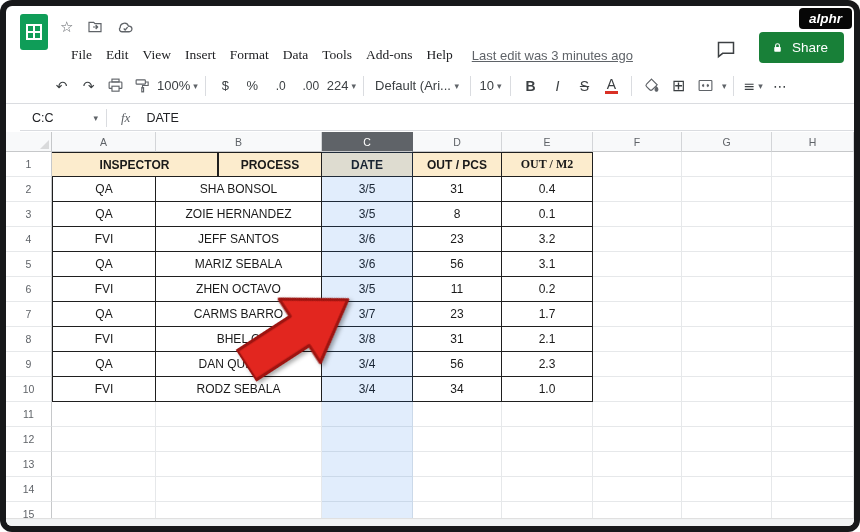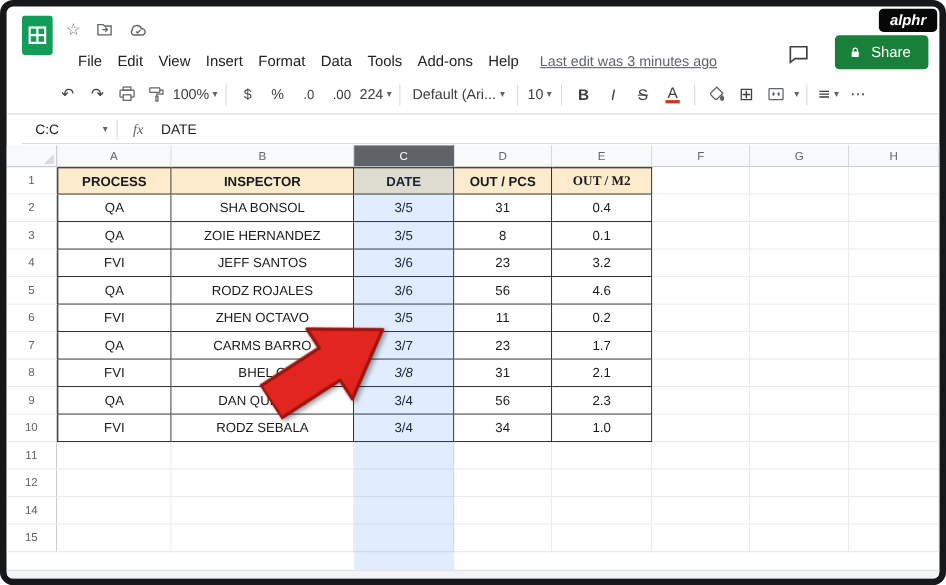--- a/index.html
+++ b/index.html
@@ -87,21 +87,21 @@
         </svg>
       </span>
       <span class="title-icon">
         <svg width="17" height="17" viewBox="0 0 24 24" fill="none" stroke="#5f6368" stroke-width="1.8">
           <path d="M7 18h10a4 4 0 1 0-.8-7.9A6 6 0 0 0 4.5 12 3.5 3.5 0 0 0 7 18z"></path>
           <path d="M9.5 13.5l2 2 3.5-4"></path>
         </svg>
       </span>
     </div>
     <div class="menubar">
-      <span id="menu-items" style="display:flex;align-items:center;">
+      <span id="menu-items" style="display:flex;align-items:center;font-family:Liberation Serif, serif;">
           <span class="menu-item">File</span>
           <span class="menu-item">Edit</span>
           <span class="menu-item">View</span>
           <span class="menu-item">Insert</span>
           <span class="menu-item">Format</span>
           <span class="menu-item">Data</span>
           <span class="menu-item">Tools</span>
           <span class="menu-item">Add-ons</span>
           <span class="menu-item">Help</span>
         </span>
@@ -212,22 +212,22 @@
             <div class="ch" style="width: 89px;">D</div>
             <div class="ch" style="width: 91px;">E</div>
             <div class="ch" style="width: 89px;">F</div>
             <div class="ch" style="width: 90px;">G</div>
             <div class="ch" style="width: 82px;">H</div>
           </span>
       </div>
       <div id="grid-rows">
           <div class="grow">
             <div class="rn">1</div>
+            <div class="cell tbl hdrcell toprow" style="width: 166px;">INSPECTOR</div>
             <div class="cell tbl hdrcell toprow firstcol" style="width: 104px;">PROCESS</div>
-            <div class="cell tbl hdrcell toprow" style="width: 166px;">INSPECTOR</div>
             <div class="cell tbl hdrcell toprow" style="width: 91px;">DATE</div>
             <div class="cell tbl hdrcell toprow" style="width: 89px;">OUT / PCS</div>
             <div class="cell tbl hdrcell toprow" style="width: 91px; font-family: Liberation Serif, serif;">OUT / M2</div>
             <div class="cell empty" style="width: 89px;"></div>
             <div class="cell empty" style="width: 90px;"></div>
             <div class="cell empty" style="width: 82px;"></div>
           </div>
           <div class="grow">
             <div class="rn">2</div>
             <div class="cell tbl firstcol" style="width: 104px;">QA</div>
@@ -257,24 +257,24 @@
             <div class="cell tbl" style="width: 91px;">3/6</div>
             <div class="cell tbl" style="width: 89px;">23</div>
             <div class="cell tbl" style="width: 91px;">3.2</div>
             <div class="cell empty" style="width: 89px;"></div>
             <div class="cell empty" style="width: 90px;"></div>
             <div class="cell empty" style="width: 82px;"></div>
           </div>
           <div class="grow">
             <div class="rn">5</div>
             <div class="cell tbl firstcol" style="width: 104px;">QA</div>
-            <div class="cell tbl" style="width: 166px;">RODZ ROJALES</div>
+            <div class="cell tbl" style="width: 166px;">MARIZ SEBALA</div>
             <div class="cell tbl" style="width: 91px;">3/6</div>
             <div class="cell tbl" style="width: 89px;">56</div>
-            <div class="cell tbl" style="width: 91px;">4.6</div>
+            <div class="cell tbl" style="width: 91px;">3.1</div>
             <div class="cell empty" style="width: 89px;"></div>
             <div class="cell empty" style="width: 90px;"></div>
             <div class="cell empty" style="width: 82px;"></div>
           </div>
           <div class="grow">
             <div class="rn">6</div>
             <div class="cell tbl firstcol" style="width: 104px;">FVI</div>
             <div class="cell tbl" style="width: 166px;">ZHEN OCTAVO</div>
             <div class="cell tbl" style="width: 91px;">3/5</div>
             <div class="cell tbl" style="width: 89px;">11</div>
@@ -291,21 +291,21 @@
             <div class="cell tbl" style="width: 89px;">23</div>
             <div class="cell tbl" style="width: 91px;">1.7</div>
             <div class="cell empty" style="width: 89px;"></div>
             <div class="cell empty" style="width: 90px;"></div>
             <div class="cell empty" style="width: 82px;"></div>
           </div>
           <div class="grow">
             <div class="rn">8</div>
             <div class="cell tbl firstcol" style="width: 104px;">FVI</div>
             <div class="cell tbl" style="width: 166px;">BHEL Q</div>
-            <div class="cell tbl" style="width: 91px; font-style: italic;">3/8</div>
+            <div class="cell tbl" style="width: 91px;">3/8</div>
             <div class="cell tbl" style="width: 89px;">31</div>
             <div class="cell tbl" style="width: 91px;">2.1</div>
             <div class="cell empty" style="width: 89px;"></div>
             <div class="cell empty" style="width: 90px;"></div>
             <div class="cell empty" style="width: 82px;"></div>
           </div>
           <div class="grow">
             <div class="rn">9</div>
             <div class="cell tbl firstcol" style="width: 104px;">QA</div>
             <div class="cell tbl" style="width: 166px;">DAN QUEZON</div>
@@ -343,20 +343,31 @@
             <div class="cell empty" style="width: 104px;"></div>
             <div class="cell empty" style="width: 166px;"></div>
             <div class="cell empty" style="width: 91px;"></div>
             <div class="cell empty" style="width: 89px;"></div>
             <div class="cell empty" style="width: 91px;"></div>
             <div class="cell empty" style="width: 89px;"></div>
             <div class="cell empty" style="width: 90px;"></div>
             <div class="cell empty" style="width: 82px;"></div>
           </div>
           <div class="grow">
+            <div class="rn">13</div>
+            <div class="cell empty" style="width: 104px;"></div>
+            <div class="cell empty" style="width: 166px;"></div>
+            <div class="cell empty" style="width: 91px;"></div>
+            <div class="cell empty" style="width: 89px;"></div>
+            <div class="cell empty" style="width: 91px;"></div>
+            <div class="cell empty" style="width: 89px;"></div>
+            <div class="cell empty" style="width: 90px;"></div>
+            <div class="cell empty" style="width: 82px;"></div>
+          </div>
+          <div class="grow">
             <div class="rn">14</div>
             <div class="cell empty" style="width: 104px;"></div>
             <div class="cell empty" style="width: 166px;"></div>
             <div class="cell empty" style="width: 91px;"></div>
             <div class="cell empty" style="width: 89px;"></div>
             <div class="cell empty" style="width: 91px;"></div>
             <div class="cell empty" style="width: 89px;"></div>
             <div class="cell empty" style="width: 90px;"></div>
             <div class="cell empty" style="width: 82px;"></div>
           </div>

